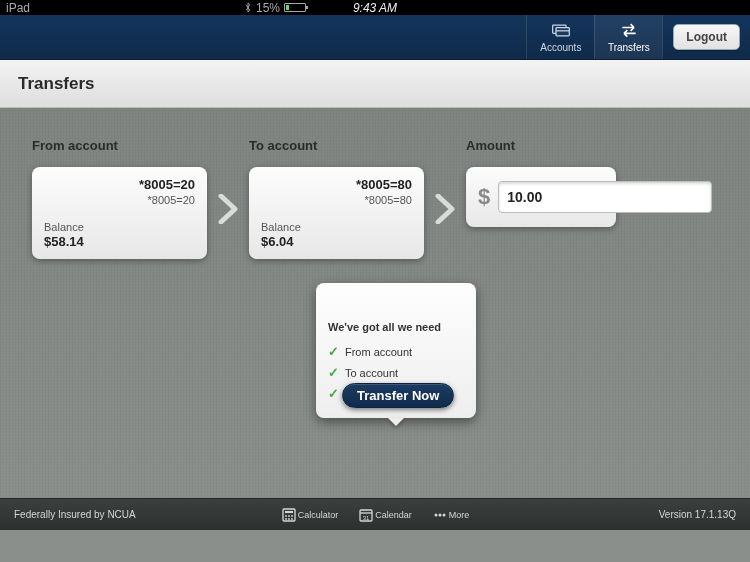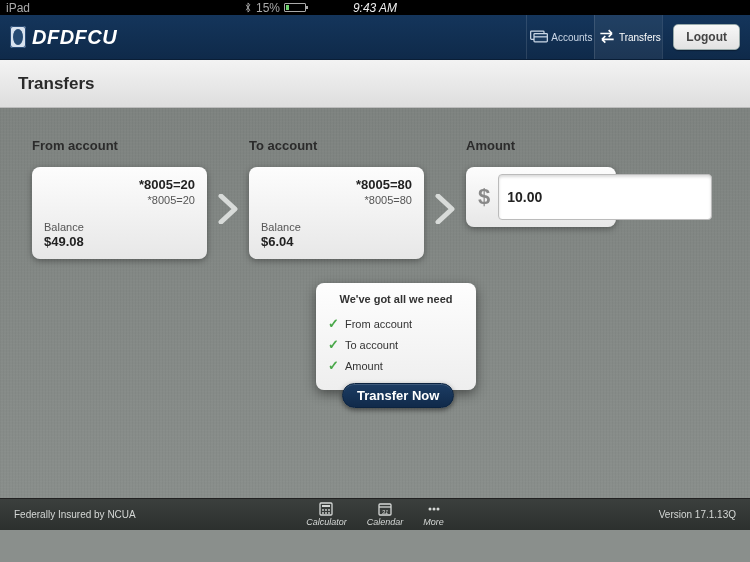--- a/index.html
+++ b/index.html
@@ -16,21 +16,21 @@
   .status-bar .batt::after { content: ""; position: absolute; right: -3px; top: 2px; width: 2px; height: 3px; background: #aaa; }
   .status-bar .batt .fill { position: absolute; left: 1px; top: 1px; bottom: 1px; width: 15%; background: #6fd36f; }
 
   
   .topnav { height: 45px; background: linear-gradient(#14355b, #0f2a4a); display: flex; align-items: stretch; color: #fff; border-bottom: 1px solid #0a1e36; }
   .brand { display: flex; align-items: center; gap: 6px; padding: 0 10px; font-style: italic; font-weight: 800; font-size: 20px; letter-spacing: .5px; }
   .brand .badge { width: 16px; height: 22px; background: #d9e3ef; border-radius: 3px; display: inline-block; box-shadow: inset 0 0 0 1px #2b4d77; position: relative; }
   .brand .badge::after { content: ""; position: absolute; left: 3px; right: 3px; top: 3px; bottom: 3px; border-radius: 50%; background: #274b73; }
   .topnav .spacer { flex: 1; }
   .nav-items { display: flex; align-items: stretch; }
-  .nav-item { width: 68px; border-left: 1px solid rgba(255,255,255,.12); display: flex; flex-direction: row; align-items: center; justify-content: center; font-size: 10px; color: #cbd7e6; cursor: pointer; gap: 2px; }
+  .nav-item { width: 68px; border-left: 1px solid rgba(255,255,255,.12); display: flex; flex-direction: column; align-items: center; justify-content: center; font-size: 10px; color: #cbd7e6; cursor: pointer; gap: 2px; }
   .nav-item.active { background: rgba(255,255,255,.06); color: #fff; }
   .nav-item svg { width: 20px; height: 16px; }
   .logout-wrap { display: flex; align-items: center; padding: 16px 10px; border-left: 1px solid rgba(255,255,255,.12); }
   .logout-btn { background: linear-gradient(#f7f7f7,#e2e2e2); color: #444; border: 1px solid #9aa; border-radius: 5px; padding: 5px 12px; font-size: 12px; font-weight: 600; box-shadow: 0 1px 1px rgba(0,0,0,.3); cursor: pointer; }
 
   
   .page-header { height: 48px; background: linear-gradient(#f3f3f3,#dedede); border-bottom: 1px solid #bcbcbc; display: flex; align-items: center; padding: 0 18px; }
   .page-header h1 { font-size: 17px; font-weight: 700; color: #2a2a2a; }
 
   
@@ -44,39 +44,39 @@
   .col-lbl { font-size: 13px; font-weight: 700; color: #2b2b2b; margin-bottom: 14px; }
 
   .card { height: 92px; border-radius: 8px; background: linear-gradient(#fdfdfd,#e7e7e7); box-shadow: 0 2px 6px rgba(0,0,0,.35); padding: 10px 12px; position: relative; font-size: 11px; color: #333; }
   .card .acct-main { text-align: right; font-weight: 700; font-size: 13px; color: #222; }
   .card .acct-sub { text-align: right; font-size: 11px; color: #555; margin-top: 2px; }
   .card .bal-lbl { position: absolute; left: 12px; bottom: 26px; font-size: 11px; color: #555; }
   .card .bal-val { position: absolute; left: 12px; bottom: 10px; font-size: 13px; font-weight: 700; color: #222; }
 
   .amount-card { height: 60px; border-radius: 8px; background: linear-gradient(#fdfdfd,#e7e7e7); box-shadow: 0 2px 6px rgba(0,0,0,.35); padding: 10px 12px; display: flex; align-items: center; gap: 8px; }
   .amount-card .dollar { font-size: 22px; font-weight: 700; color: #888; }
-  .amount-input { flex: 1; height: 46px; border: 1px solid #bbb; border-radius: 4px; box-shadow: inset 0 2px 3px rgba(0,0,0,.15); padding: 0 8px; font-size: 14px; font-weight: 600; color: #222; background: #fff; }
+  .amount-input { flex: 1; height: 32px; border: 1px solid #bbb; border-radius: 4px; box-shadow: inset 0 2px 3px rgba(0,0,0,.15); padding: 0 8px; font-size: 14px; font-weight: 600; color: #222; background: #fff; }
 
   .chevron { width: 22px; align-self: center; margin-top: 20px; display: flex; align-items: center; justify-content: center; }
   .chevron svg { width: 22px; height: 30px; }
 
   
   .popover { position: absolute; left: 316px; top: 175px; width: 160px; background: linear-gradient(#fefefe,#eee); border-radius: 8px; box-shadow: 0 4px 12px rgba(0,0,0,.45); padding: 10px 12px 14px; }
-  .popover h3 { font-size: 11px; font-weight: 700; color: #333; text-align: center; margin-bottom: 8px; }
+  .popover h3 { font-size: 11px; font-weight: 700; color: #333; text-align: left; margin-bottom: 8px; margin-top: 28px; }
   .popover ul { list-style: none; }
   .popover li { font-size: 11px; color: #333; display: flex; align-items: center; gap: 6px; padding: 3px 0; }
   .popover li .chk { color: #4aa84a; font-weight: 900; font-size: 13px; }
   .popover .tail { position: absolute; left: 50%; bottom: -8px; margin-left: -8px; width: 0; height: 0; border-left: 8px solid transparent; border-right: 8px solid transparent; border-top: 8px solid #eee; filter: drop-shadow(0 2px 2px rgba(0,0,0,.3)); }
 
   .transfer-btn { position: absolute; left: 342px; top: 275px; padding: 4px 14px; border-radius: 15px; background: linear-gradient(#1c3c63,#102a4a); color: #fff; font-size: 13px; font-weight: 800; border: 1px solid #0b2340; box-shadow: 0 2px 5px rgba(0,0,0,.5), inset 0 1px 0 rgba(255,255,255,.15); cursor: pointer; }
 
   
   .bottombar { position: absolute; left: 0; right: 0; bottom: 0; height: 32px; background: linear-gradient(#3b3f3d,#2c302e); color: #d5d8d6; font-size: 10px; display: flex; align-items: center; padding: 0 14px; border-top: 1px solid #222; }
   .bottombar .mid { position: absolute; left: 0; right: 0; display: flex; justify-content: center; gap: 20px; pointer-events: none; }
-  .bottombar .mid .bitem { display: flex; flex-direction: column; align-items: center; gap: 1px; font-size: 9px; pointer-events: auto; cursor: pointer; font-style: italic; }
+  .bottombar .mid .bitem { display: flex; flex-direction: row; align-items: center; gap: 1px; font-size: 9px; pointer-events: auto; cursor: pointer; }
   .bottombar .mid svg { width: 16px; height: 14px; }
   .bottombar .right { margin-left: auto; }
 </style>
 </head>
 <body>
 
 <div class="status-bar">
   <div class="left">
     <span>iPad</span>
     <span class="wifi">
@@ -95,24 +95,20 @@
         </svg>
     </span>
     <span>15%</span>
     <span class="batt">
         <span class="fill"></span>
       </span>
   </div>
 </div>
 
 <div class="topnav">
-  <div class="brand">
-    <span class="badge"></span>
-    <span>DFDFCU</span>
-  </div>
   <div class="spacer"></div>
   <div class="nav-items">
     <div class="nav-item">
       <span>
         <svg viewBox="0 0 24 18">
             <rect x="2" y="3" width="16" height="10" rx="1" fill="none" stroke="#cbd7e6" stroke-width="1.5"></rect>
             <rect x="6" y="6" width="16" height="10" rx="1" fill="#1a3a5e" stroke="#cbd7e6" stroke-width="1.5"></rect>
             <line x1="6" y1="10" x2="22" y2="10" stroke="#cbd7e6" stroke-width="1.5"></line>
           </svg>
       </span>
@@ -140,21 +136,21 @@
 <div class="content">
 
   <div class="panel-row">
 
     <div class="col">
       <div class="col-lbl">From account</div>
       <div class="card">
         <div class="acct-main">*8005=20</div>
         <div class="acct-sub">*8005=20</div>
         <div class="bal-lbl">Balance</div>
-        <div class="bal-val">$49.08</div>
+        <div class="bal-val">$58.14</div>
       </div>
     </div>
 
     <div class="chevron">
       <svg viewBox="0 0 22 30">
           <path d="M4 2 L18 15 L4 28" fill="none" stroke="#d8dbd9" stroke-width="5" stroke-linejoin="round" stroke-linecap="round"></path>
         </svg>
     </div>
 
     <div class="col">

